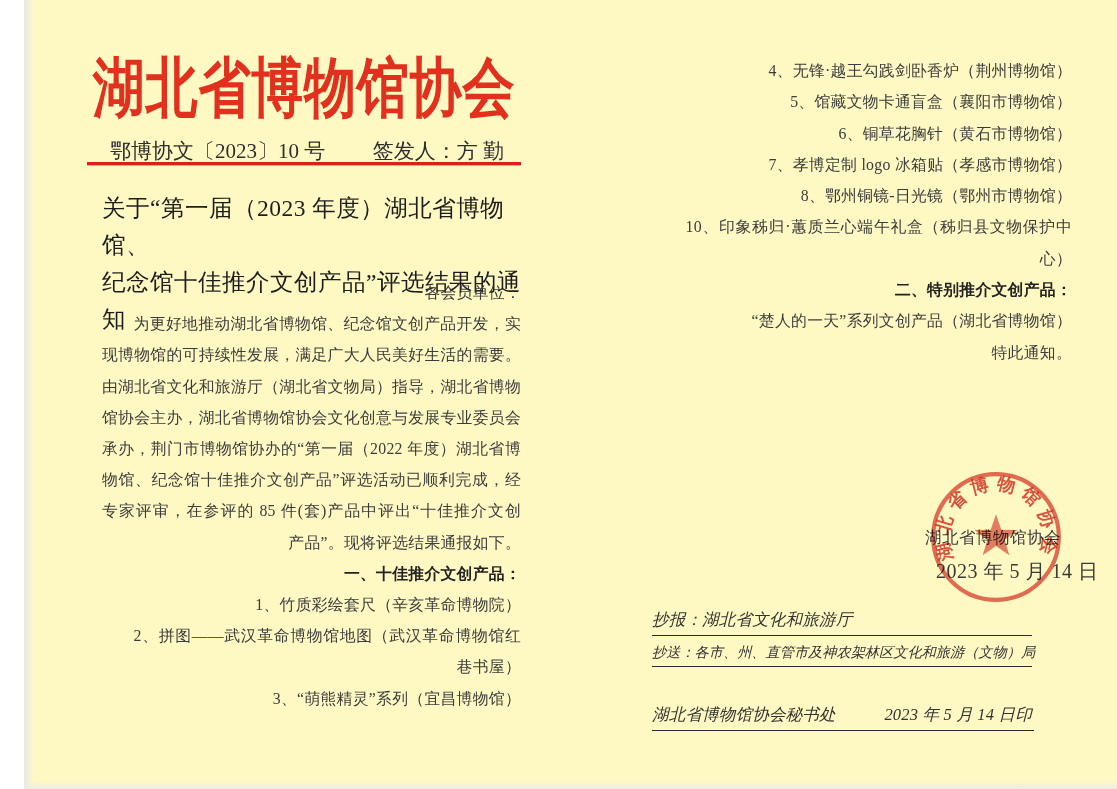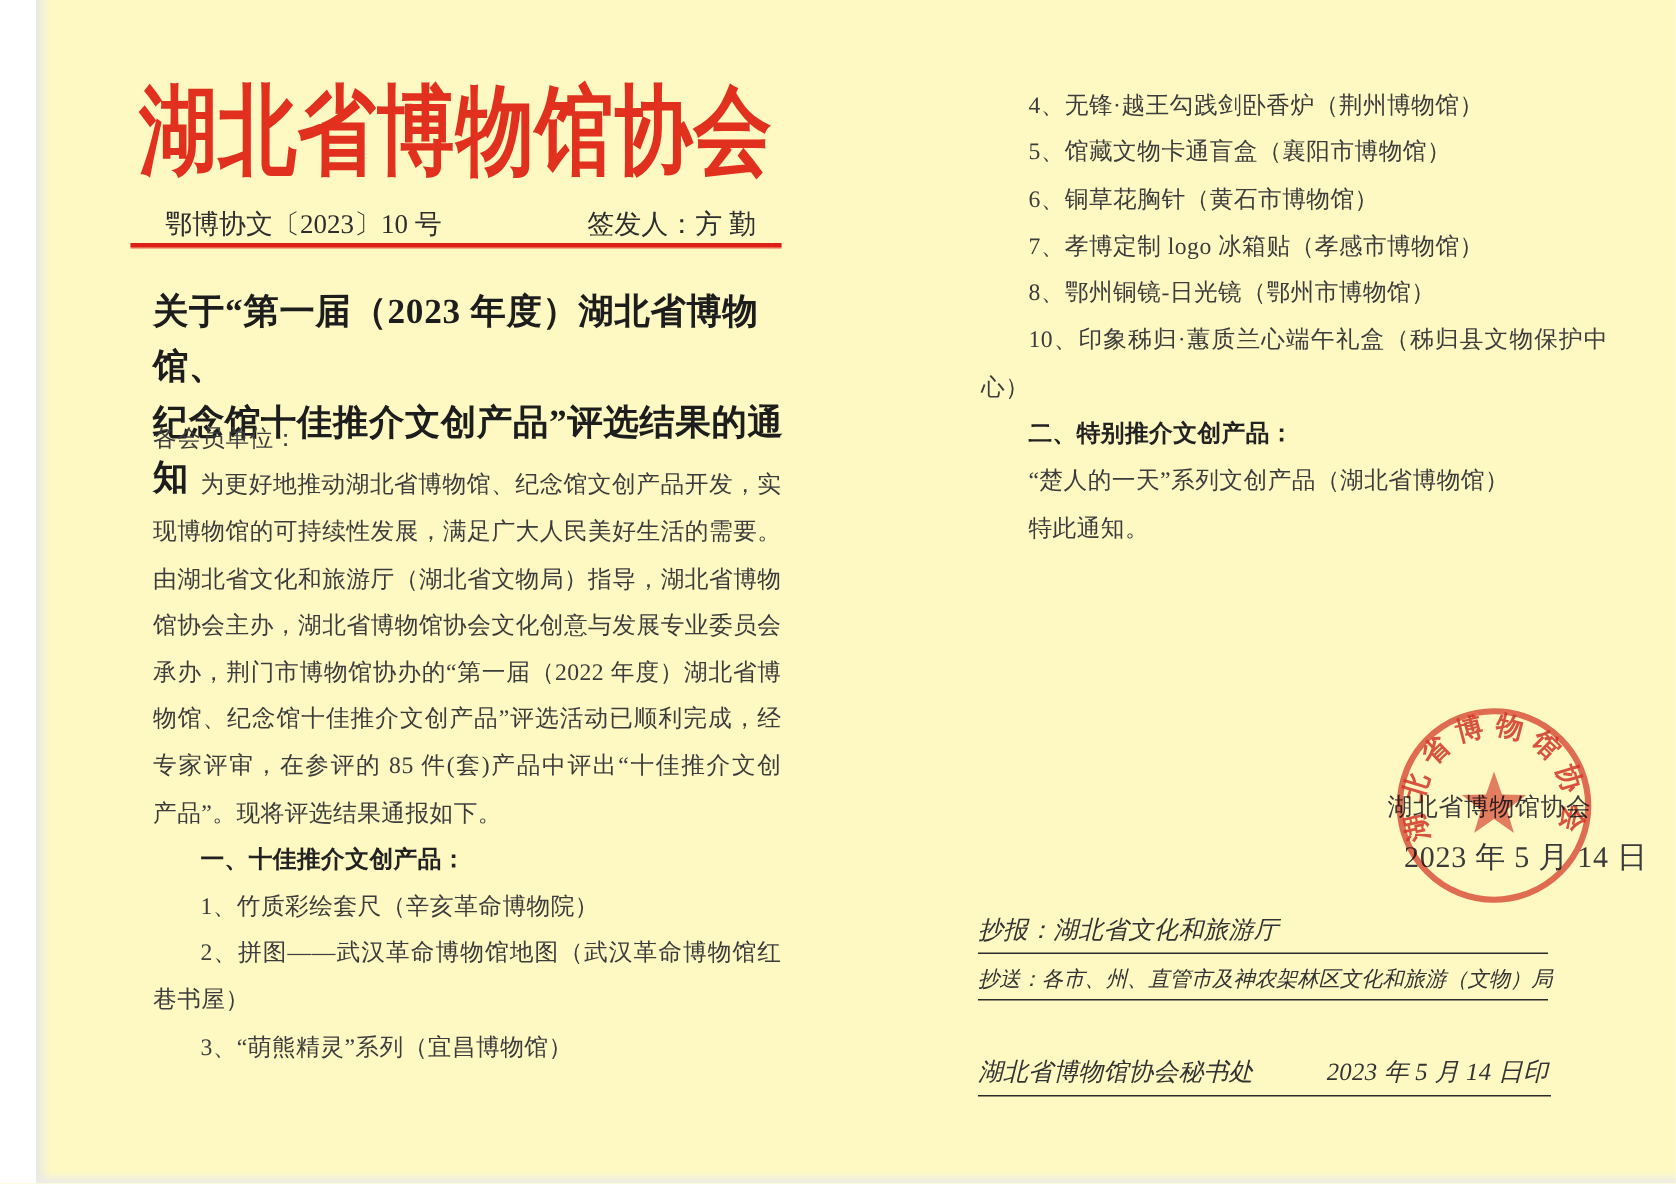--- a/index.html
+++ b/index.html
@@ -19,38 +19,38 @@
   .org-title-wrap{position:absolute;left:64px;top:48px;width:432px;height:86px;}
   .org-title{
     position:absolute;left:50%;top:0;
     transform:translateX(-50%) scaleX(0.80);
     white-space:nowrap;font-size:65px;font-weight:bold;
     color:#e1301d;letter-spacing:1px;line-height:80px;
   }
   .doc-meta{
     position:absolute;left:86px;top:137px;width:394px;
     display:flex;justify-content:space-between;
-    font-size:18px;color:#2e2e2e;
+    font-size:21px;color:#2e2e2e;
   }
   .red-rule{position:absolute;left:63px;top:162px;width:434px;height:3px;
     background:#dd2015;box-shadow:0 1px 0 rgba(221,32,21,.35);}
 
   
   .doc-title{
     position:absolute;left:78px;top:190px;width:430px;
-    font-size:23.5px;font-weight:bold;line-height:37px;
+    font-size:23.5px;font-weight:normal;line-height:37px;
     color:#1d1d1d;letter-spacing:.5px;
   }
 
   
   .left-text{position:absolute;left:78px;top:277px;width:419px;
     font-size:15.8px;line-height:31.2px;}
   .right-text{position:absolute;left:630px;top:55px;width:418px;
     font-size:15.8px;line-height:31.3px;}
-  .line{letter-spacing:.3px;}
+  .line{letter-spacing:.3px;text-align:right;}
   .ind{text-indent:2em;}
   .j{text-align:justify;text-align-last:justify;overflow:hidden;}
   .hd{font-weight:bold;color:#222;}
 
   
   .sig-org{position:absolute;left:901px;top:527px;font-size:16.5px;
     letter-spacing:.5px;color:#3a3a3a;}
   .sig-date{position:absolute;left:912px;top:558px;font-size:20px;
     color:#3a3a3a;letter-spacing:.5px;}
   .seal{position:absolute;left:903px;top:468px;width:138px;height:138px;

